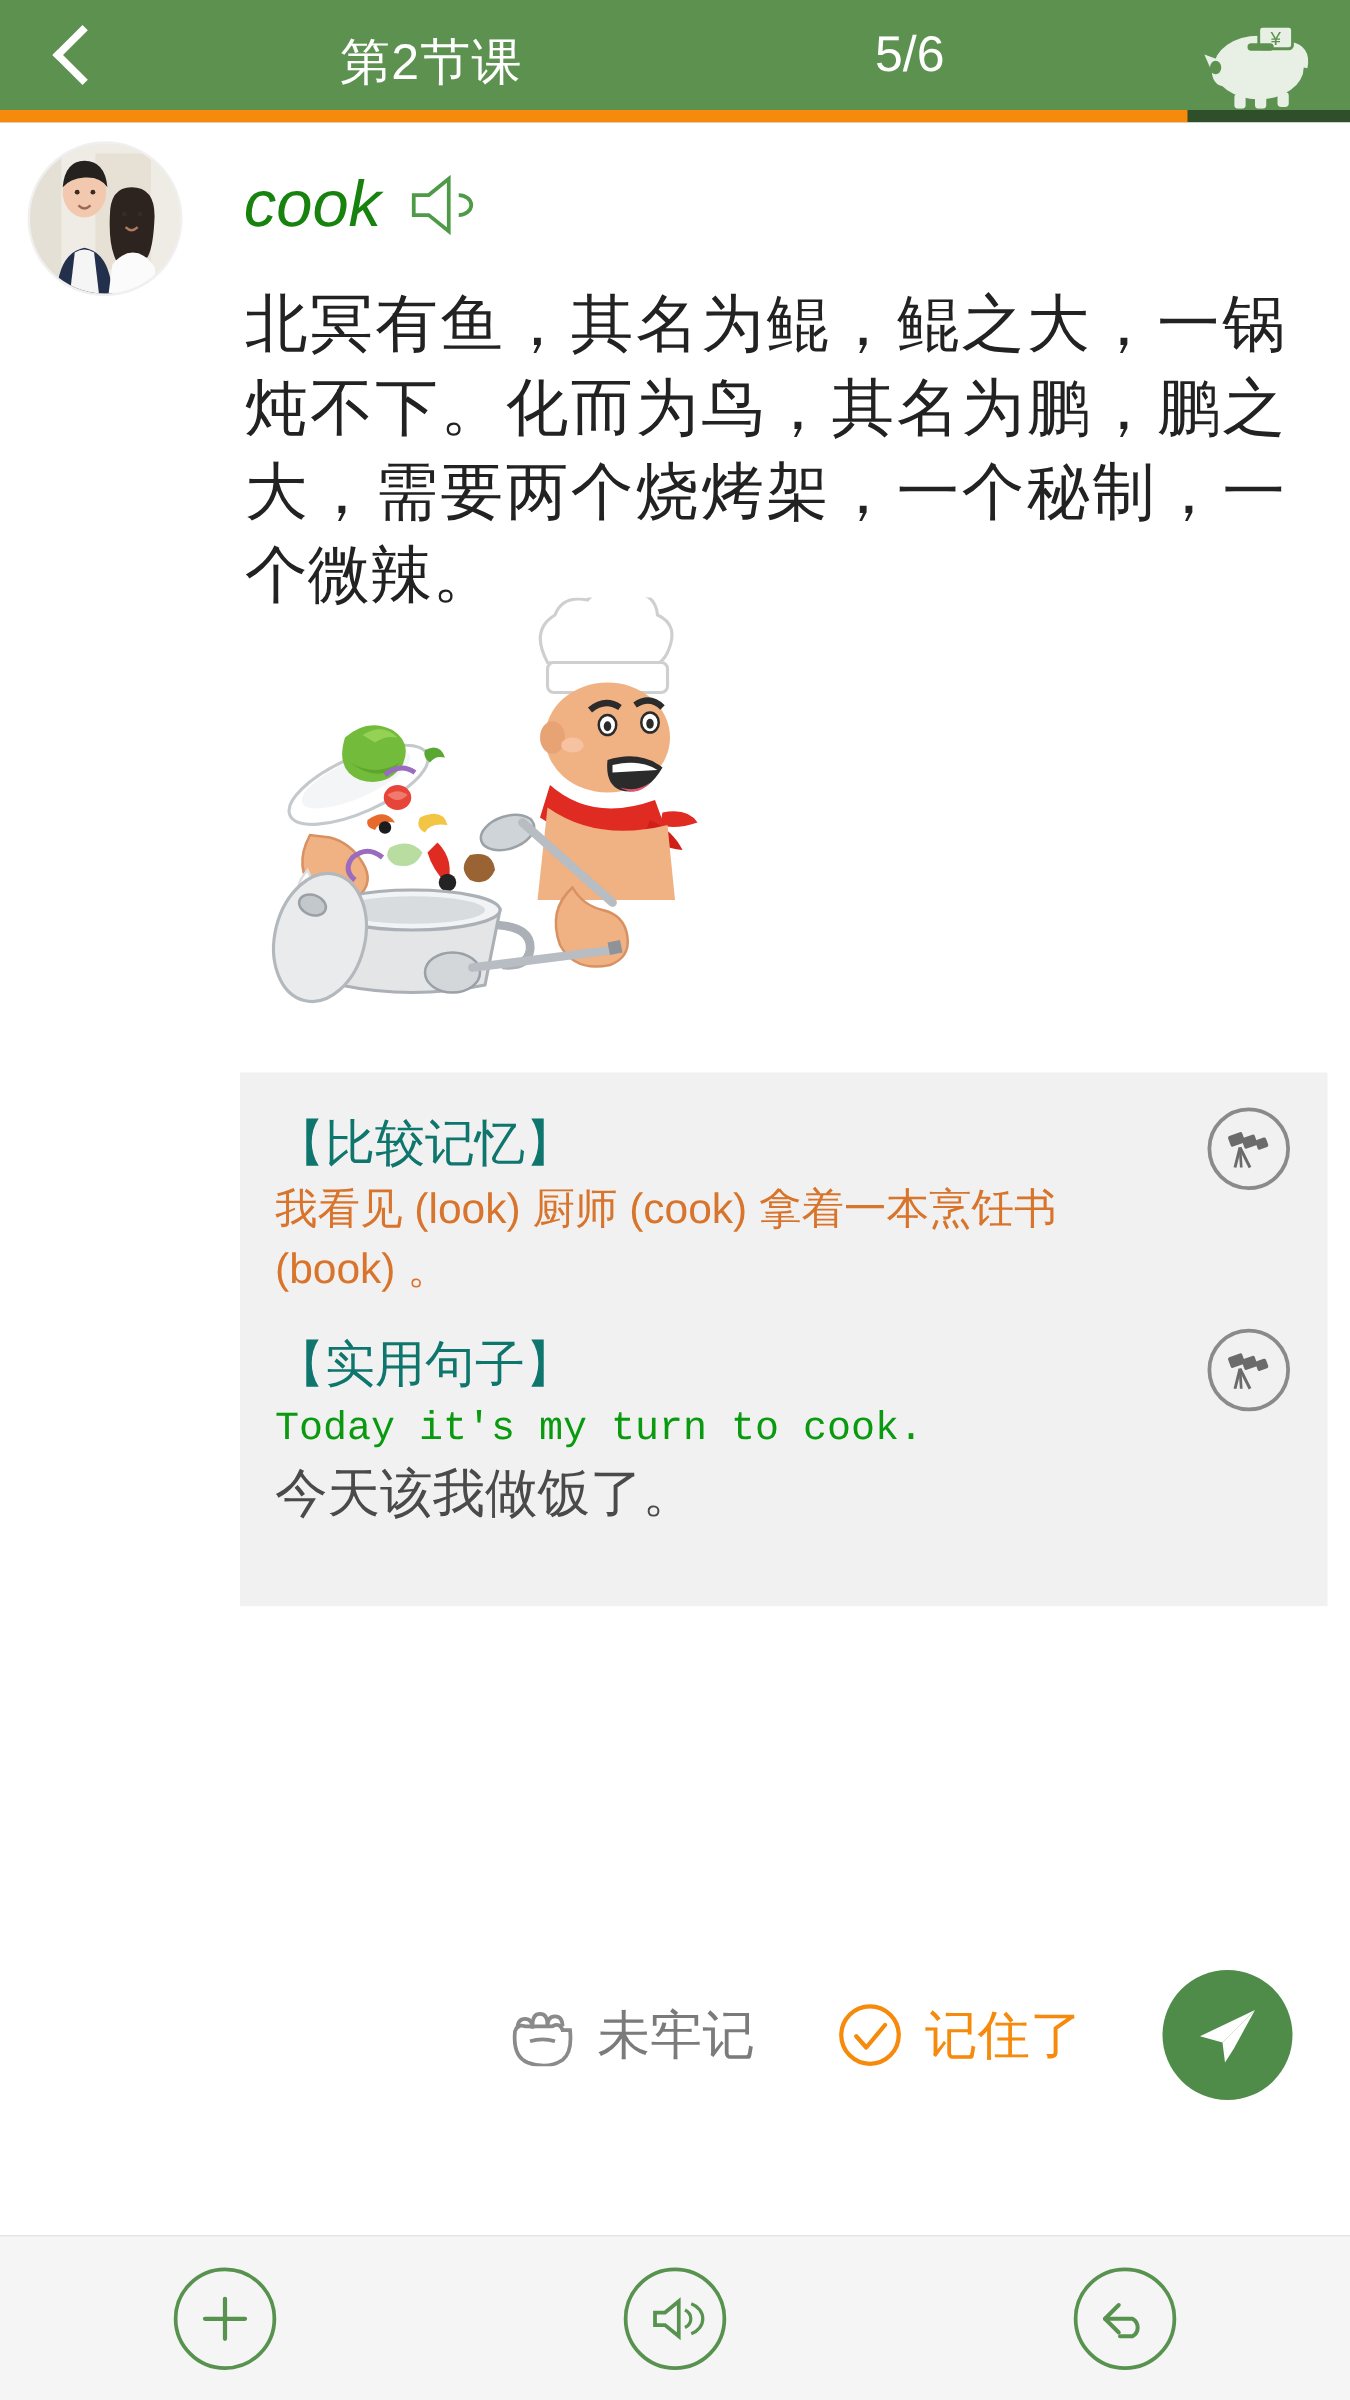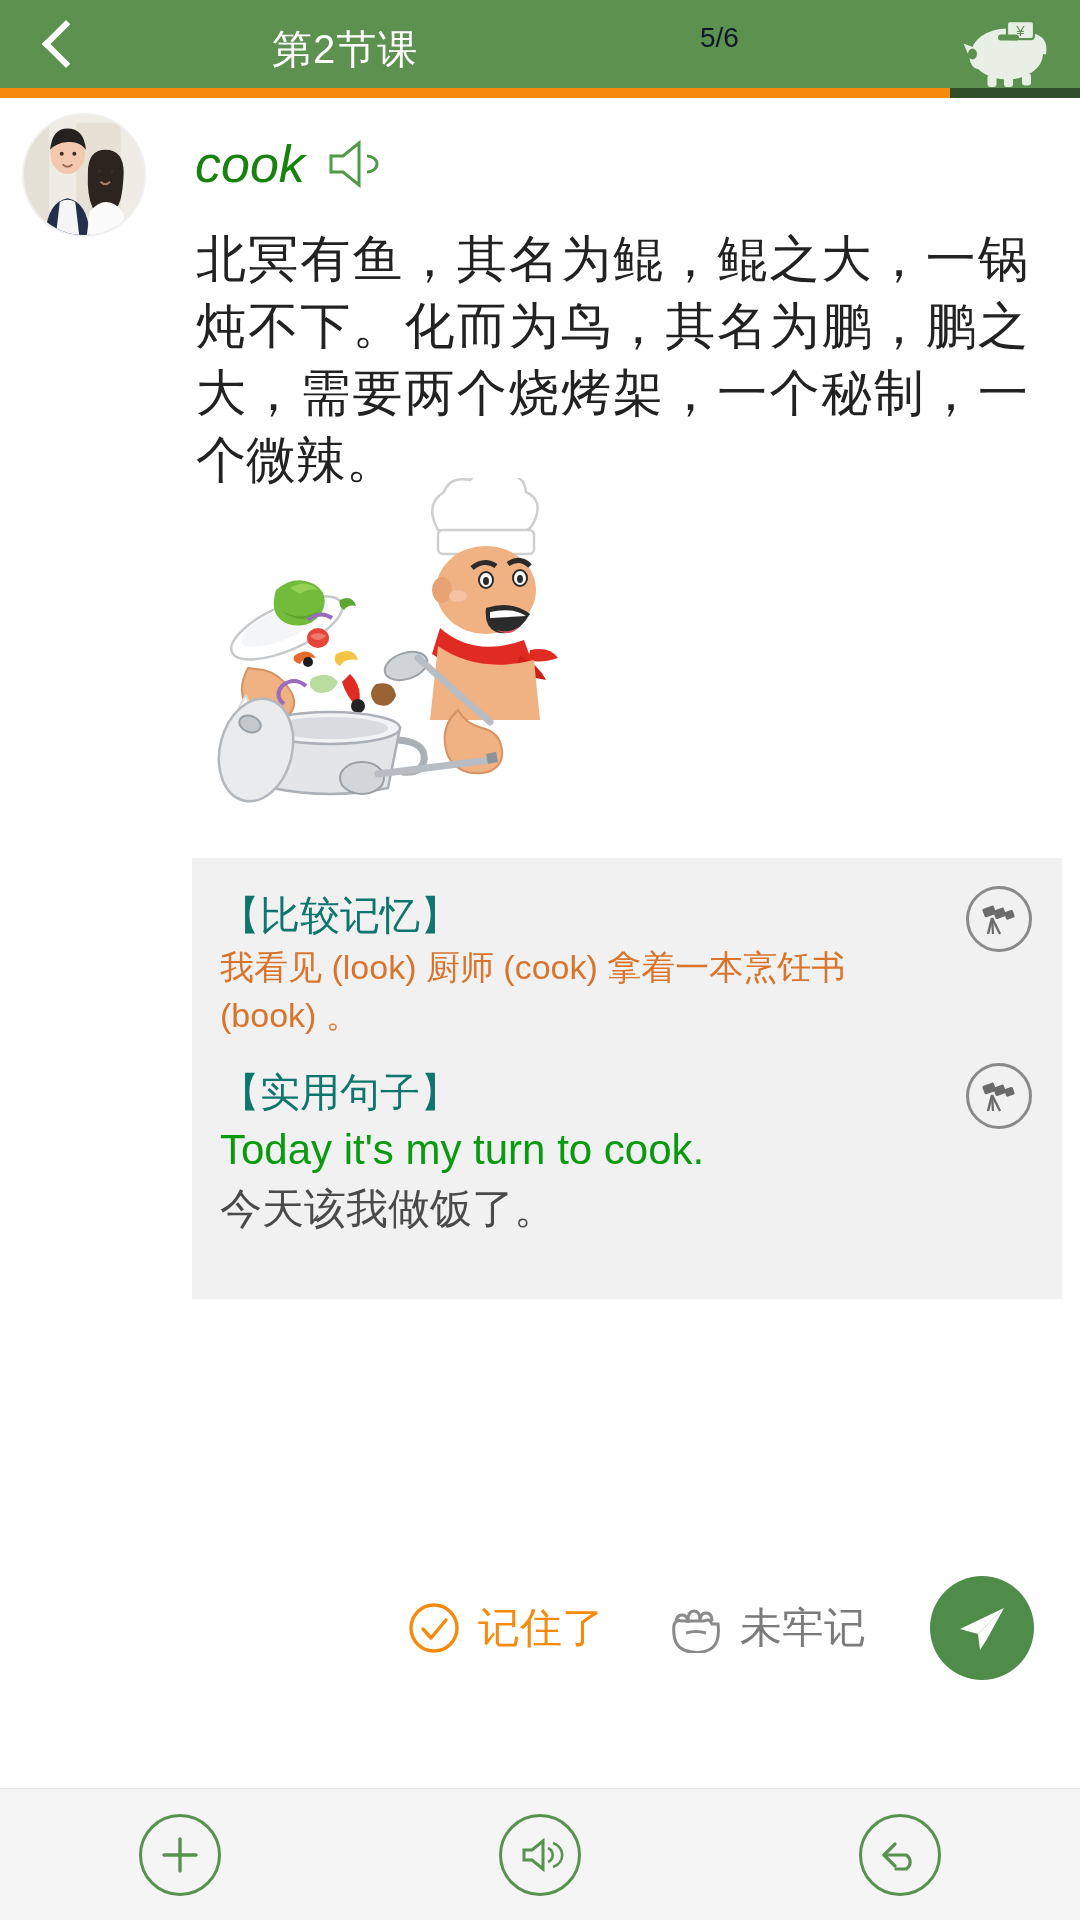--- a/index.html
+++ b/index.html
@@ -46,22 +46,22 @@
   .header-title {
     color: #ffffff;
     font-size: 40px;
     letter-spacing: 1px;
     position: absolute;
     left: 272px;
     top: 22px;
     white-space: nowrap;
   }
   .header-count {
-    color: #0f172a;
-    font-size: 28px;
+    color: #ffffff;
+    font-size: 40px;
     position: absolute;
     left: 700px;
     top: 22px;
     white-space: nowrap;
   }
   .piggy-btn {
     position: absolute;
     right: 22px;
     top: 6px;
     width: 96px;
@@ -167,22 +167,23 @@
     margin-bottom: 2px;
   }
   .sect-body-orange {
     color: #d8742b;
     font-size: 34px;
     line-height: 1.4;
     padding-right: 90px;
   }
   .sect-body-green {
     color: #0a9a10;
-    font-size: 42px;
+    font-size: 32px;
     line-height: 1.4;
+    font-family: Liberation Mono, monospace;
   }
   .sect-body-gray {
     color: #4a4a4a;
     font-size: 42px;
     line-height: 1.4;
   }
   .scope-btn {
     position: absolute;
     right: 2px;
     top: -2px;
@@ -427,37 +428,37 @@
             <path d="M12 18 L13 34" stroke="#6b6b6b" stroke-width="2.2"></path>
           </svg>
         </div>
         <div class="sect-title">【实用句子】</div>
         <div class="sect-body-green" style="color: rgb(10, 154, 16);">Today it's my turn to cook.</div>
         <div class="sect-body-gray" style="color: rgb(74, 74, 74);">今天该我做饭了。</div>
       </div>
     </div>
 
     <div class="actions">
-      <div class="act act-orange">
-        <svg class="check-icon" viewBox="0 0 56 56">
-          <circle cx="28" cy="28" r="23" fill="none" stroke="#f68a0c" stroke-width="3.4"></circle>
-          <path d="M17 29 l8 9 l15 -18" fill="none" stroke="#f68a0c" stroke-width="3.4" stroke-linecap="round" stroke-linejoin="round"></path>
-        </svg>
-        <span class="act-label">记住了</span>
-      </div>
       <div class="act act-gray">
         <svg class="fist-icon" viewBox="0 0 56 50">
           <path d="M8 20 q0 -8 6 -8 q6 0 6 8" fill="none" stroke="#8a8a8a" stroke-width="3"></path>
           <path d="M20 17 q0 -9 6 -9 q6 0 6 9" fill="none" stroke="#8a8a8a" stroke-width="3"></path>
           <path d="M32 18 q0 -8 6 -8 q6 0 6 8" fill="none" stroke="#8a8a8a" stroke-width="3"></path>
           <path d="M6 22 q-2 20 10 25 q16 6 28 -2 q8 -6 6 -24 l-6 0 q-2 -6 -8 -3 l-22 0 q-6 -2 -8 4 z" fill="none" stroke="#8a8a8a" stroke-width="3"></path>
           <path d="M18 30 q10 -3 20 0" fill="none" stroke="#8a8a8a" stroke-width="3"></path>
         </svg>
         <span class="act-label">未牢记</span>
       </div>
+      <div class="act act-orange">
+        <svg class="check-icon" viewBox="0 0 56 56">
+          <circle cx="28" cy="28" r="23" fill="none" stroke="#f68a0c" stroke-width="3.4"></circle>
+          <path d="M17 29 l8 9 l15 -18" fill="none" stroke="#f68a0c" stroke-width="3.4" stroke-linecap="round" stroke-linejoin="round"></path>
+        </svg>
+        <span class="act-label">记住了</span>
+      </div>
       <div class="send-btn" style="background: rgb(79, 140, 74);">
         <svg viewBox="0 0 56 56">
           <path d="M50 8 L6 29 L24 34 Z" fill="#ffffff"></path>
           <path d="M50 8 L24 34 L26 50 L33 39 Z" fill="#ffffff"></path>
         </svg>
       </div>
     </div>
 
   </div>
 

